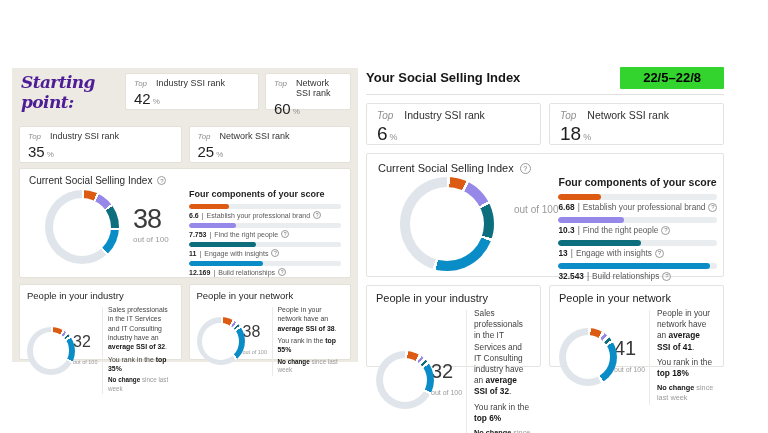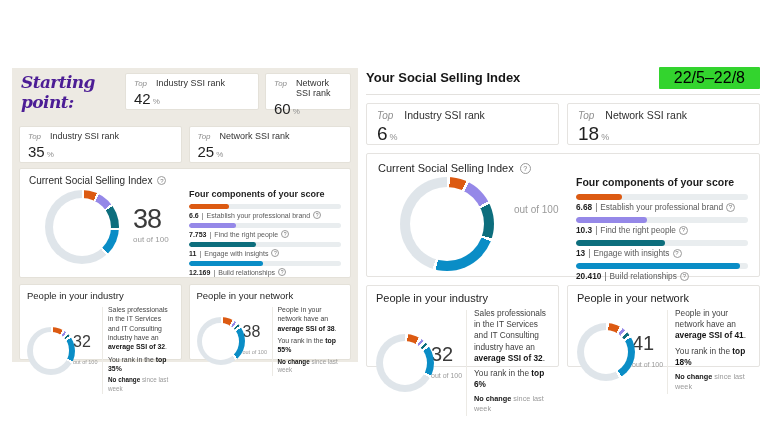--- a/index.html
+++ b/index.html
@@ -68,25 +68,25 @@
   .pscore{flex:none;text-align:left}
   .left-panel .pscore{margin-left:-2px;width:26px}
   .left-panel .pnum{font-size:16px;font-weight:300;color:#3a3a3a;line-height:1;display:block}
   .left-panel .pout{font-size:5.5px;color:#9a9a9a}
   .left-panel .pdivider{margin:2px 5px 2px 3px}
   .left-panel .ptext{flex:1;font-size:6.9px;line-height:1.35;color:#444}
   .left-panel .ptext p{margin-bottom:3px}
   .left-panel .change-line{font-size:6.3px}
 
   
-  .right-panel{position:absolute;left:366px;top:66px;width:394px;height:314px}
+  .right-panel{position:absolute;left:366px;top:66px;width:358px;height:314px}
   .rp-header{display:flex;align-items:center;border-bottom:1px solid #e3e1de;
     padding-bottom:5px;height:23px}
   .rp-title{font-size:13px;font-weight:600;color:#161616}
-  .badge{margin-left:auto;padding:3px 15px;font-size:16px;font-weight:400;color:#000;
+  .badge{margin-left:auto;padding:3px 23px;font-size:13px;font-weight:700;color:#000;
     border-radius:1px;line-height:16px}
   .rp-row{display:flex;gap:8px;margin-top:8px}
   .rp-row .rank-card{flex:1;height:42px;padding:5px 10px;border-color:#e5e3e0}
   .right-panel .top-label{font-size:10px;margin-right:11px}
   .right-panel .rank-title{font-size:10.5px;color:#2e2e2e}
   .right-panel .rank-value{font-size:19px;margin-top:2px}
   .right-panel .pct{font-size:9px;margin-left:2px}
   .rp-current{margin-top:8px;height:124px;border-color:#e5e3e0;padding:8px 11px}
   .right-panel .card-title{font-size:11px;color:#262626;display:flex;align-items:center;gap:6px}
   .right-panel .card-title .q{width:11px;height:11px;font-size:7px}
@@ -321,21 +321,21 @@
               <span>|</span>
               <span>Engage with insights</span>
               <span class="q"></span>
             </div>
         </div>
         <div class="comp">
           <div class="track">
               <div class="fill" style="width: 95.6%; background: rgb(10, 141, 198);"></div>
             </div>
           <div class="comp-label">
-              <b>20.410</b>
+              <b>32.543</b>
               <span>|</span>
               <span>Build relationships</span>
               <span class="q"></span>
             </div>
         </div>
       </div>
     </div>
   </div>
 
   <div class="rp-people">

